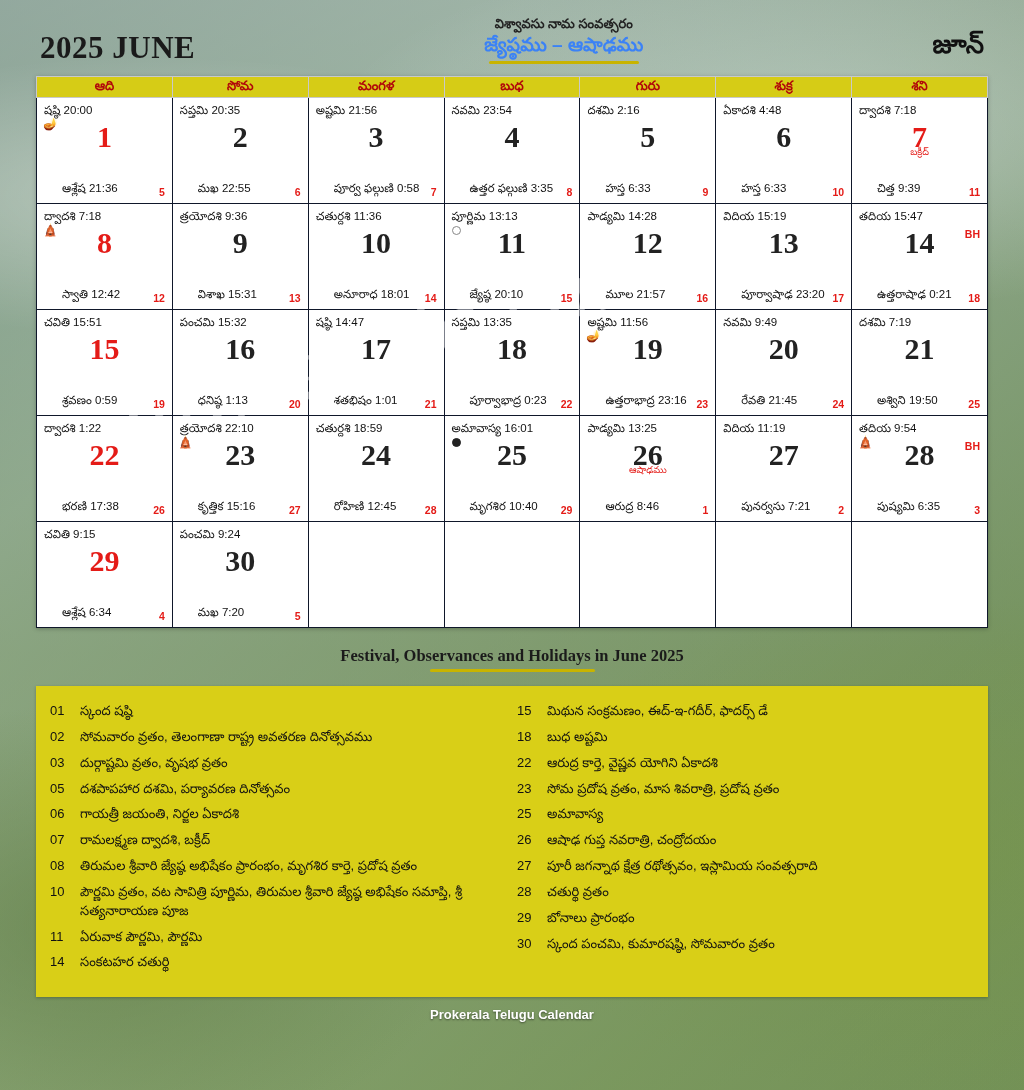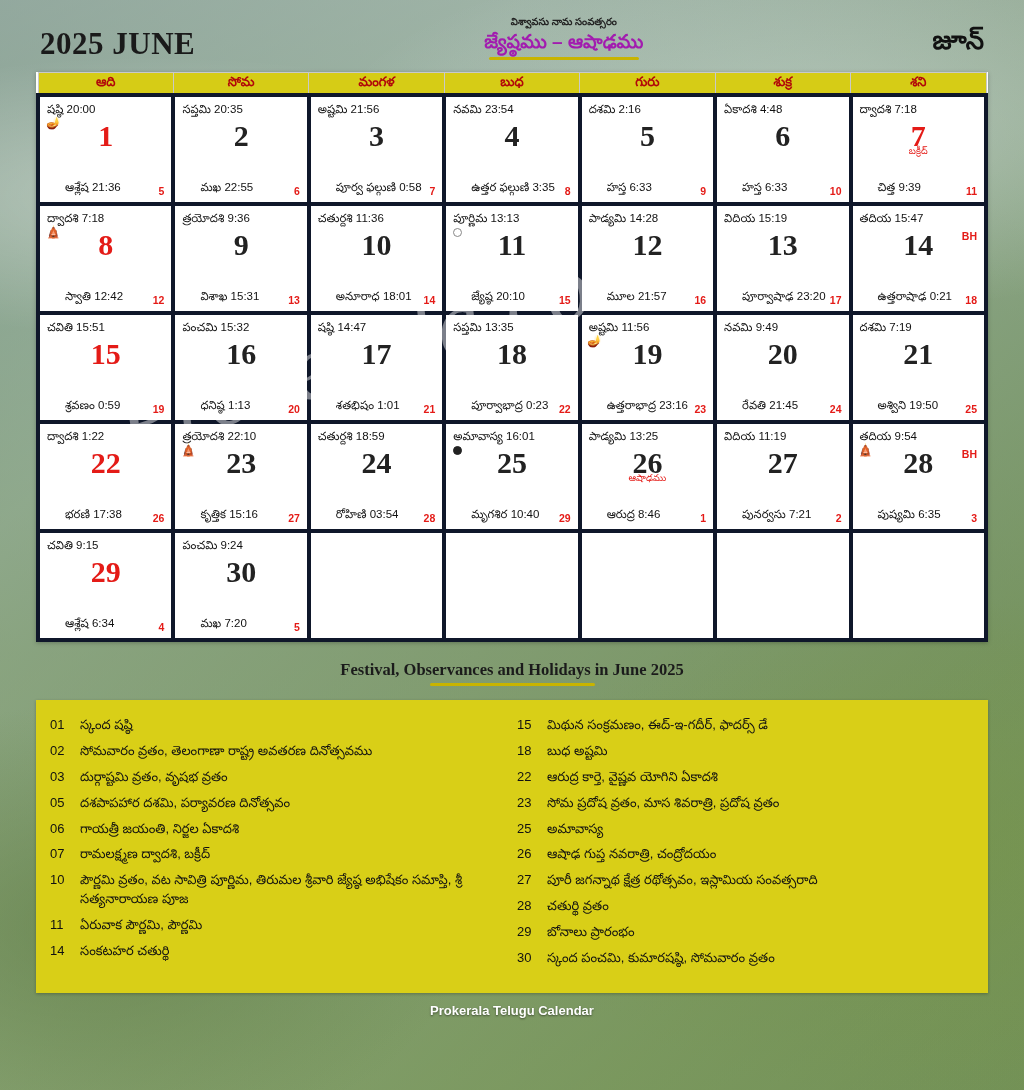--- a/index.html
+++ b/index.html
@@ -21,33 +21,33 @@
       radial-gradient(ellipse 520px 320px at 10% 85%, rgba(90,120,60,0.55), transparent 70%),
       radial-gradient(ellipse 640px 360px at 92% 78%, rgba(120,150,70,0.5), transparent 70%);
     pointer-events:none;
   }
   .page { position:relative; width:1024px; height:1090px; padding:0 36px; }
 
   
   .hdr { display:flex; align-items:flex-end; justify-content:space-between; padding:16px 4px 10px 4px; }
   .hdr-left { font-family:"Liberation Serif", serif; font-size:31px; font-weight:bold; color:#1a1a1a; letter-spacing:.5px; }
   .hdr-center { text-align:center; line-height:1.25; margin-bottom:2px; }
-  .hdr-c1 { font-size:10px; color:#222; font-weight:bold; }
-  .hdr-c2 { font-size:19px; color:#a21caf; font-weight:bold; margin-top:1px; }
+  .hdr-c1 { font-size:13px; color:#222; font-weight:bold; }
+  .hdr-c2 { font-size:19px; color:#3b82f6; font-weight:bold; margin-top:1px; }
   .hdr-underline { width:150px; height:3px; background:#c8b400; margin:4px auto 0 auto; border-radius:2px; }
   .hdr-right { font-family:"Liberation Serif", serif; font-size:26px; font-weight:bold; color:#111; }
 
   
   .cal { width:100%; border-collapse:collapse; table-layout:fixed; background:#fdfdfb; box-shadow:0 1px 4px rgba(0,0,0,.25); }
   .cal th {
     background:#d6cc16; color:#b1070a; font-size:13px; font-weight:bold;
     height:18px; border:1px solid #c9c9c9; text-align:center;
   }
   .cal td {
-    border:4px solid #0f172a; height:105px; vertical-align:top; padding:0;
+    border:1px solid #0f172a; height:105px; vertical-align:top; padding:0;
     background:rgba(255,255,255,0.92);
   }
   .cell { position:relative; height:105px; padding:6px 7px 4px 7px; }
   .top-t { font-size:11.5px; color:#111; line-height:1.15; min-height:14px; }
   .daynum { text-align:center; font-family:"Liberation Serif", serif; font-size:30px; font-weight:bold; color:#222; margin-top:4px; line-height:1; }
   .daynum.sun { color:#e41b17; }
   .daynum.red { color:#e41b17; }
   .bot-t { position:absolute; left:25px; bottom:5px; font-size:11.5px; color:#111; }
   .tnum { position:absolute; right:7px; bottom:5px; font-size:10.5px; color:#e41b17; font-weight:bold; }
   .bh { position:absolute; right:7px; top:24px; font-size:10.5px; color:#e41b17; font-weight:bold; }
@@ -304,21 +304,21 @@
               <span class="glyph" style="left: 6px; top: 20px;">🛕</span>
               <div class="daynum">23</div>
               <div class="bot-t">కృత్తిక 15:16</div>
               <div class="tnum">27</div>
             </div>
           </td>
           <td>
             <div class="cell">
               <div class="top-t">చతుర్దశి 18:59</div>
               <div class="daynum">24</div>
-              <div class="bot-t">రోహిణి 03:54</div>
+              <div class="bot-t">రోహిణి 12:45</div>
               <div class="tnum">28</div>
             </div>
           </td>
           <td>
             <div class="cell">
               <div class="top-t">అమావాస్య 16:01</div>
               <span class="moon new"></span>
               <div class="daynum">25</div>
               <div class="bot-t">మృగశిర 10:40</div>
               <div class="tnum">29</div>
@@ -401,20 +401,24 @@
         </div>
         <div class="fest-row">
           <div class="fest-d">06</div>
           <div class="fest-x">గాయత్రీ జయంతి, నిర్జల ఏకాదశి</div>
         </div>
         <div class="fest-row">
           <div class="fest-d">07</div>
           <div class="fest-x">రామలక్ష్మణ ద్వాదశి, బక్రీద్</div>
         </div>
         <div class="fest-row">
+          <div class="fest-d">08</div>
+          <div class="fest-x">తిరుమల శ్రీవారి జ్యేష్ఠ అభిషేకం ప్రారంభం, మృగశిర కార్తె, ప్రదోష వ్రతం</div>
+        </div>
+        <div class="fest-row">
           <div class="fest-d">10</div>
           <div class="fest-x">పౌర్ణమి వ్రతం, వట సావిత్రి పూర్ణిమ, తిరుమల శ్రీవారి జ్యేష్ఠ అభిషేకం సమాప్తి, శ్రీ సత్యనారాయణ పూజ</div>
         </div>
         <div class="fest-row">
           <div class="fest-d">11</div>
           <div class="fest-x">ఏరువాక పౌర్ణమి, పౌర్ణమి</div>
         </div>
         <div class="fest-row">
           <div class="fest-d">14</div>
           <div class="fest-x">సంకటహర చతుర్థి</div>

